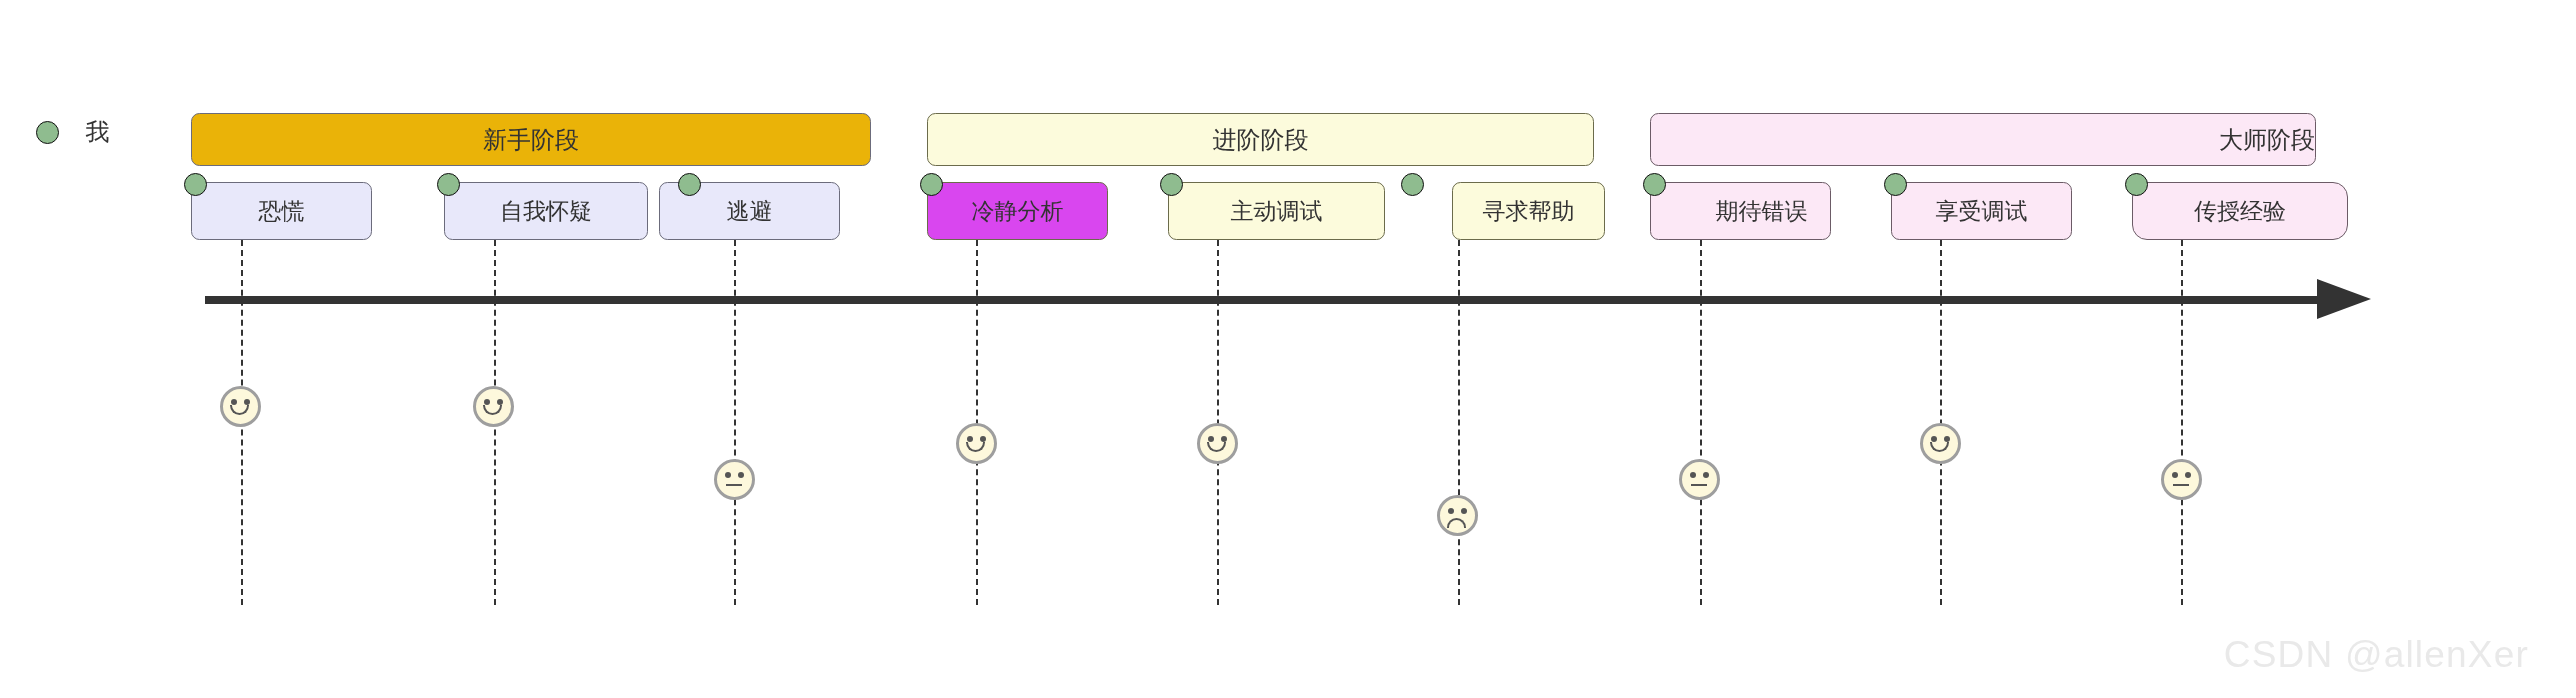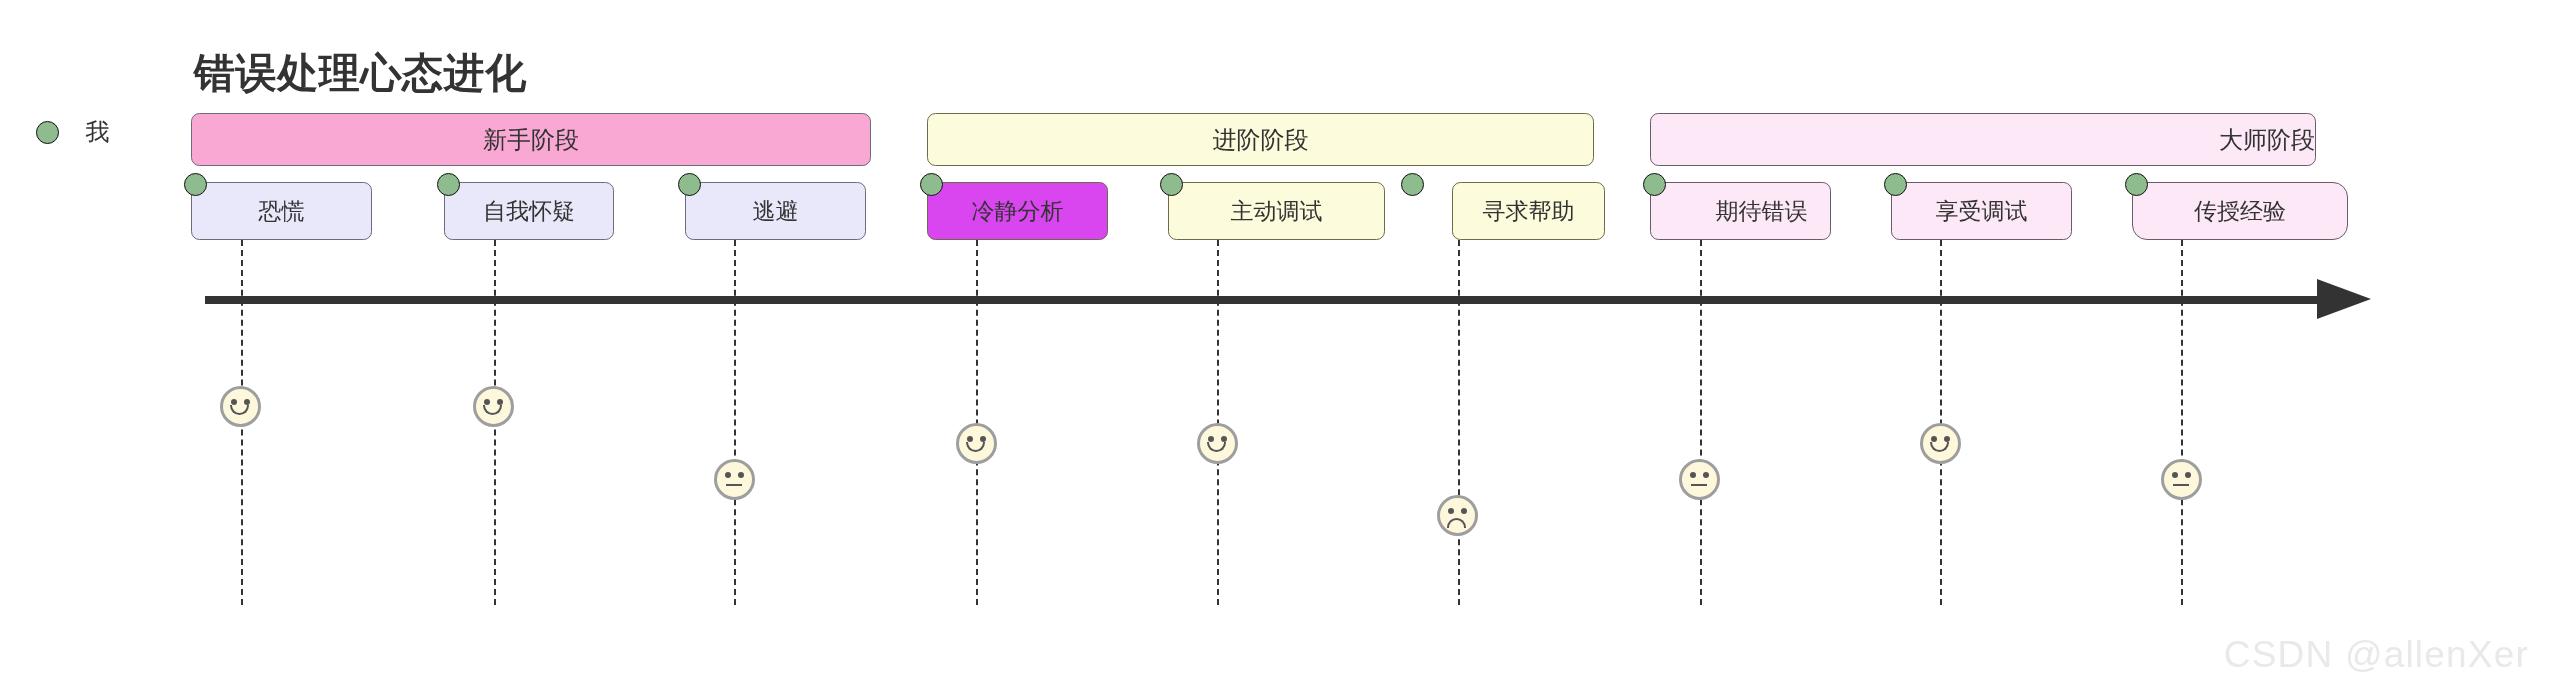--- a/index.html
+++ b/index.html
@@ -56,55 +56,54 @@
 
   
   .watermark{position:absolute;right:47px;bottom:21.7px;font-size:37px;
              color:#e9e9e9;white-space:nowrap;letter-spacing:1.2px;}
 </style>
 </head>
 <body>
 
 <div id="stage">
 
-  <div class="title">错误处理心态进化</div>
 
   <div class="legend">
     <span class="legend-dot"></span>
     <span class="legend-label">我</span>
   </div>
 
   <div id="layers">
       <div class="axis" style="left: 205px; top: 296px; width: 2113px;"></div>
       <div class="axis-head" style="left: 2317px; top: 279px;"></div>
-      <div class="phase" style="left: 191px; top: 113px; width: 680px; height: 53px; background: #f9a8d4; border-color: rgb(107, 107, 123);">
+      <div class="phase" style="left: 191px; top: 113px; width: 680px; height: 53px; background: #eab308; border-color: rgb(107, 107, 123);">
         <span class="phase-label">新手阶段</span>
       </div>
       <div class="drop" style="left: 241px; top: 240px; height: 365px;"></div>
       <div class="event" style="left: 191px; top: 182px; width: 181px; height: 58px; background: rgb(232, 232, 250); border-color: rgb(107, 107, 123);">
         <span class="event-label">恐慌</span>
       </div>
       <div class="event-dot" style="left: 184px; top: 173px;"></div>
       <div class="face" style="left: 220px; top: 386px;">
         <span class="eye l"></span>
         <span class="eye r"></span>
         <span class="mouth-smile"></span>
       </div>
       <div class="drop" style="left: 494px; top: 240px; height: 365px;"></div>
-      <div class="event" style="left: 444px; top: 182px; width: 170px; height: 58px; background: rgb(232, 232, 250); border-color: rgb(107, 107, 123);">
+      <div class="event" style="left: 444px; top: 182px; width: 204px; height: 58px; background: rgb(232, 232, 250); border-color: rgb(107, 107, 123);">
         <span class="event-label">自我怀疑</span>
       </div>
       <div class="event-dot" style="left: 437px; top: 173px;"></div>
       <div class="face" style="left: 473px; top: 386px;">
         <span class="eye l"></span>
         <span class="eye r"></span>
         <span class="mouth-smile"></span>
       </div>
       <div class="drop" style="left: 734px; top: 240px; height: 365px;"></div>
-      <div class="event" style="left: 685px; top: 182px; width: 181px; height: 58px; background: rgb(232, 232, 250); border-color: rgb(107, 107, 123);">
+      <div class="event" style="left: 659px; top: 182px; width: 181px; height: 58px; background: rgb(232, 232, 250); border-color: rgb(107, 107, 123);">
         <span class="event-label">逃避</span>
       </div>
       <div class="event-dot" style="left: 678px; top: 173px;"></div>
       <div class="face" style="left: 714px; top: 459px;">
         <span class="eye l"></span>
         <span class="eye r"></span>
         <span class="mouth-flat"></span>
       </div>
       <div class="phase" style="left: 927px; top: 113px; width: 667px; height: 53px; background: rgb(252, 251, 220); border-color: rgb(107, 107, 75);">
         <span class="phase-label">进阶阶段</span>

